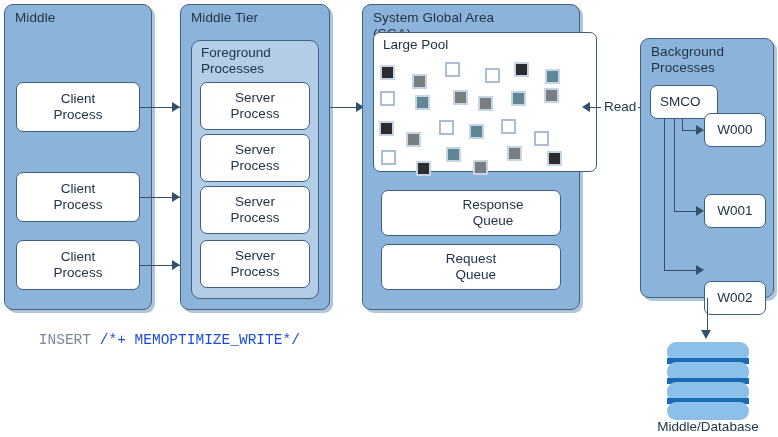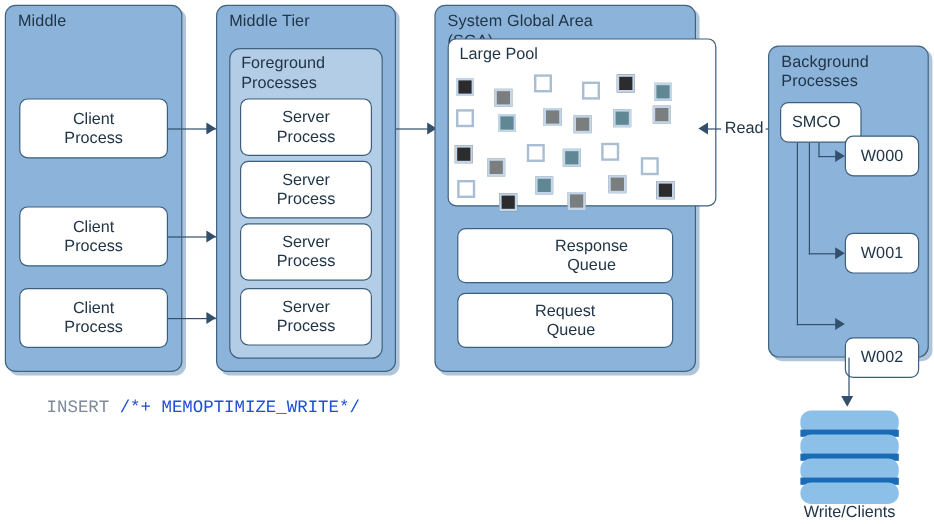--- a/index.html
+++ b/index.html
@@ -276,19 +276,19 @@
 
   <div class="db" style="left:667px;top:342px;width:82px;height:72px;">
     <div class="db-band" style="top:0px;height:20px;"></div>
     <div class="db-sep" style="top:16px;"></div>
     <div class="db-band" style="top:20px;height:20px;"></div>
     <div class="db-sep" style="top:36px;"></div>
     <div class="db-band" style="top:40px;height:20px;"></div>
     <div class="db-sep" style="top:56px;"></div>
     <div class="db-band" style="top:60px;height:18px;"></div>
   </div>
-  <div class="db-label" style="left:651px;top:419px;width:114px;">Write/Clients</div>
+  <div class="db-label" style="left:651px;top:419px;width:114px;">Middle/Database</div>
 
   <div class="codeline" style="left:4px;top:316px;">
     <span>INSERT </span><b>/*+ MEMOPTIMIZE_WRITE*/</b>
   </div>
 
 </div>
 
 </body></html>

